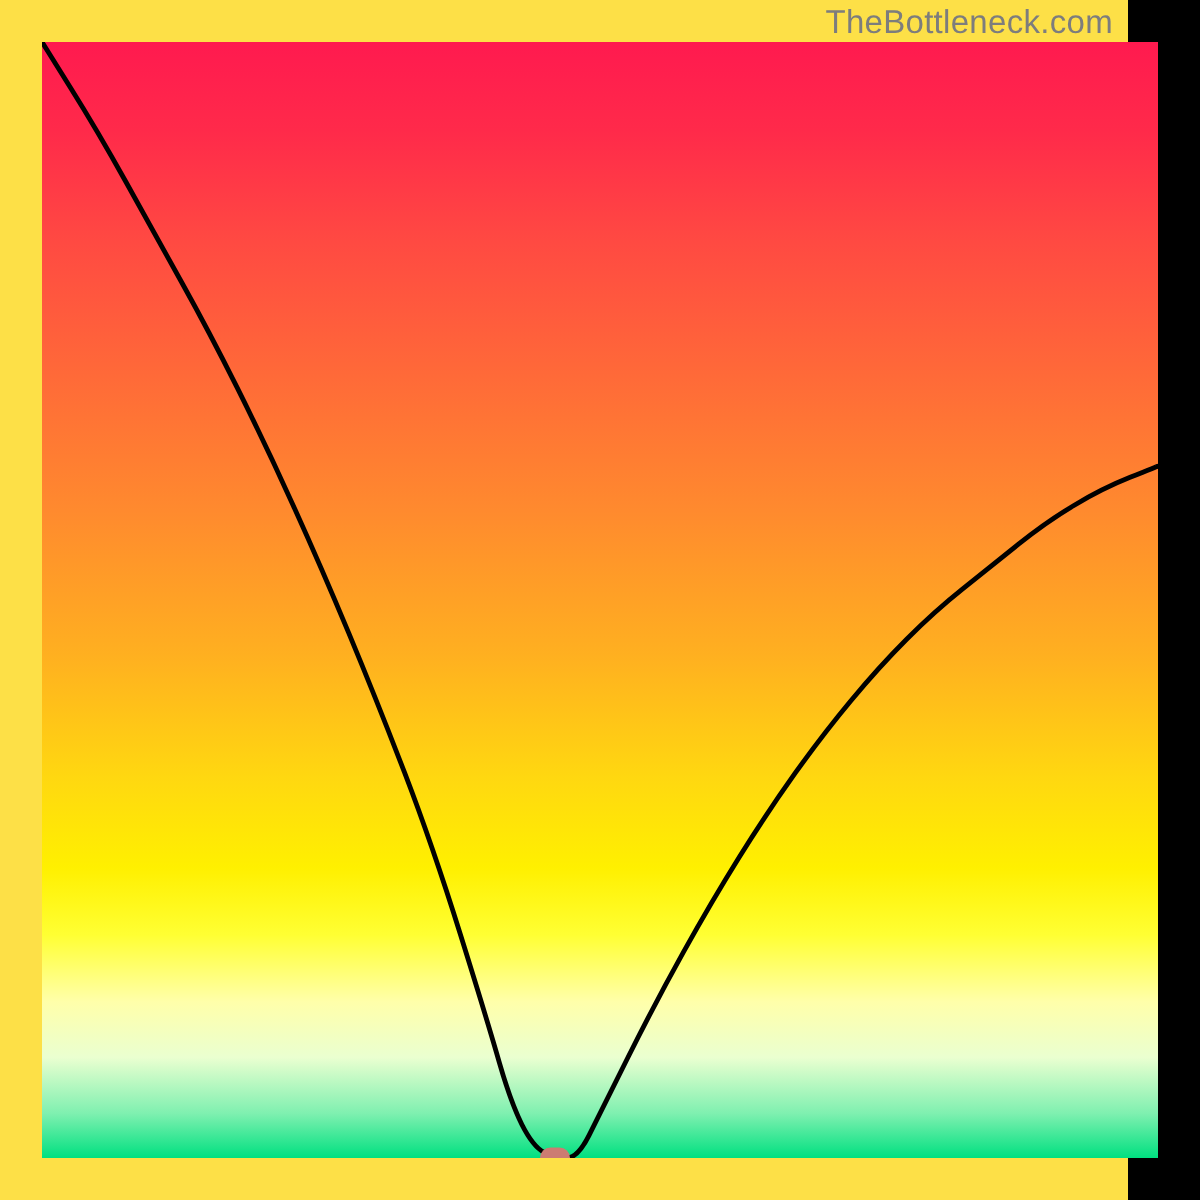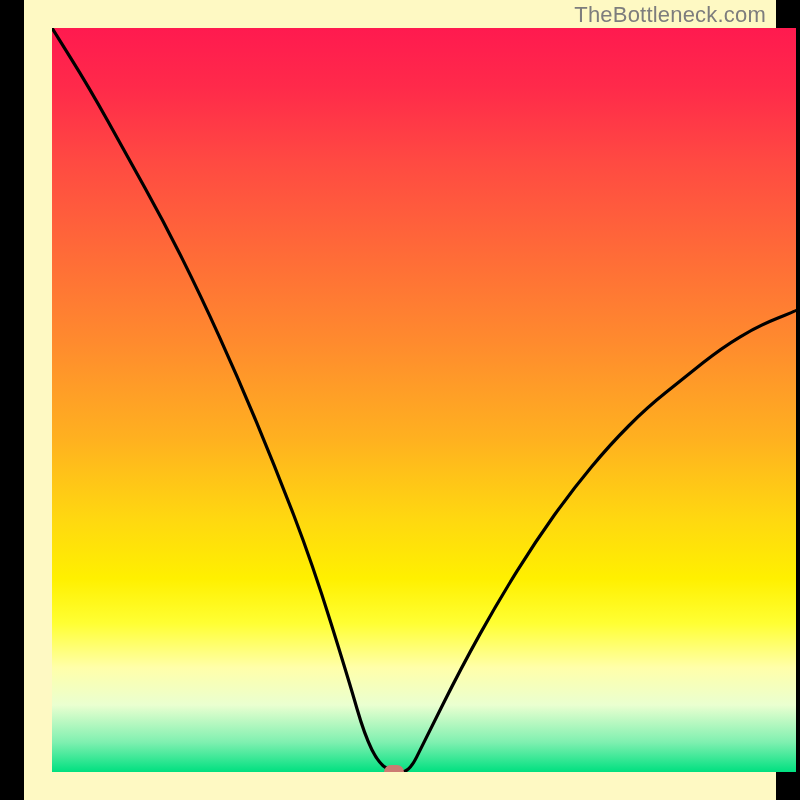--- a/index.html
+++ b/index.html
@@ -8,22 +8,21 @@
     width: 800px;
     height: 800px;
     background: #000000;
     overflow: hidden;
     font-family: Arial, Helvetica, sans-serif;
   }
   .stage {
     position: relative;
     width: 752px;
     height: 800px;
-    background: #fef9c3;
-    margin-left: 24px;
+    background: #fde047;
   }
   .watermark {
     position: absolute;
     top: 2px;
     right: 10px;
     color: #7d7d7d;
     font-size: 22px;
     font-weight: 500;
     letter-spacing: 0.2px;
     z-index: 5;

